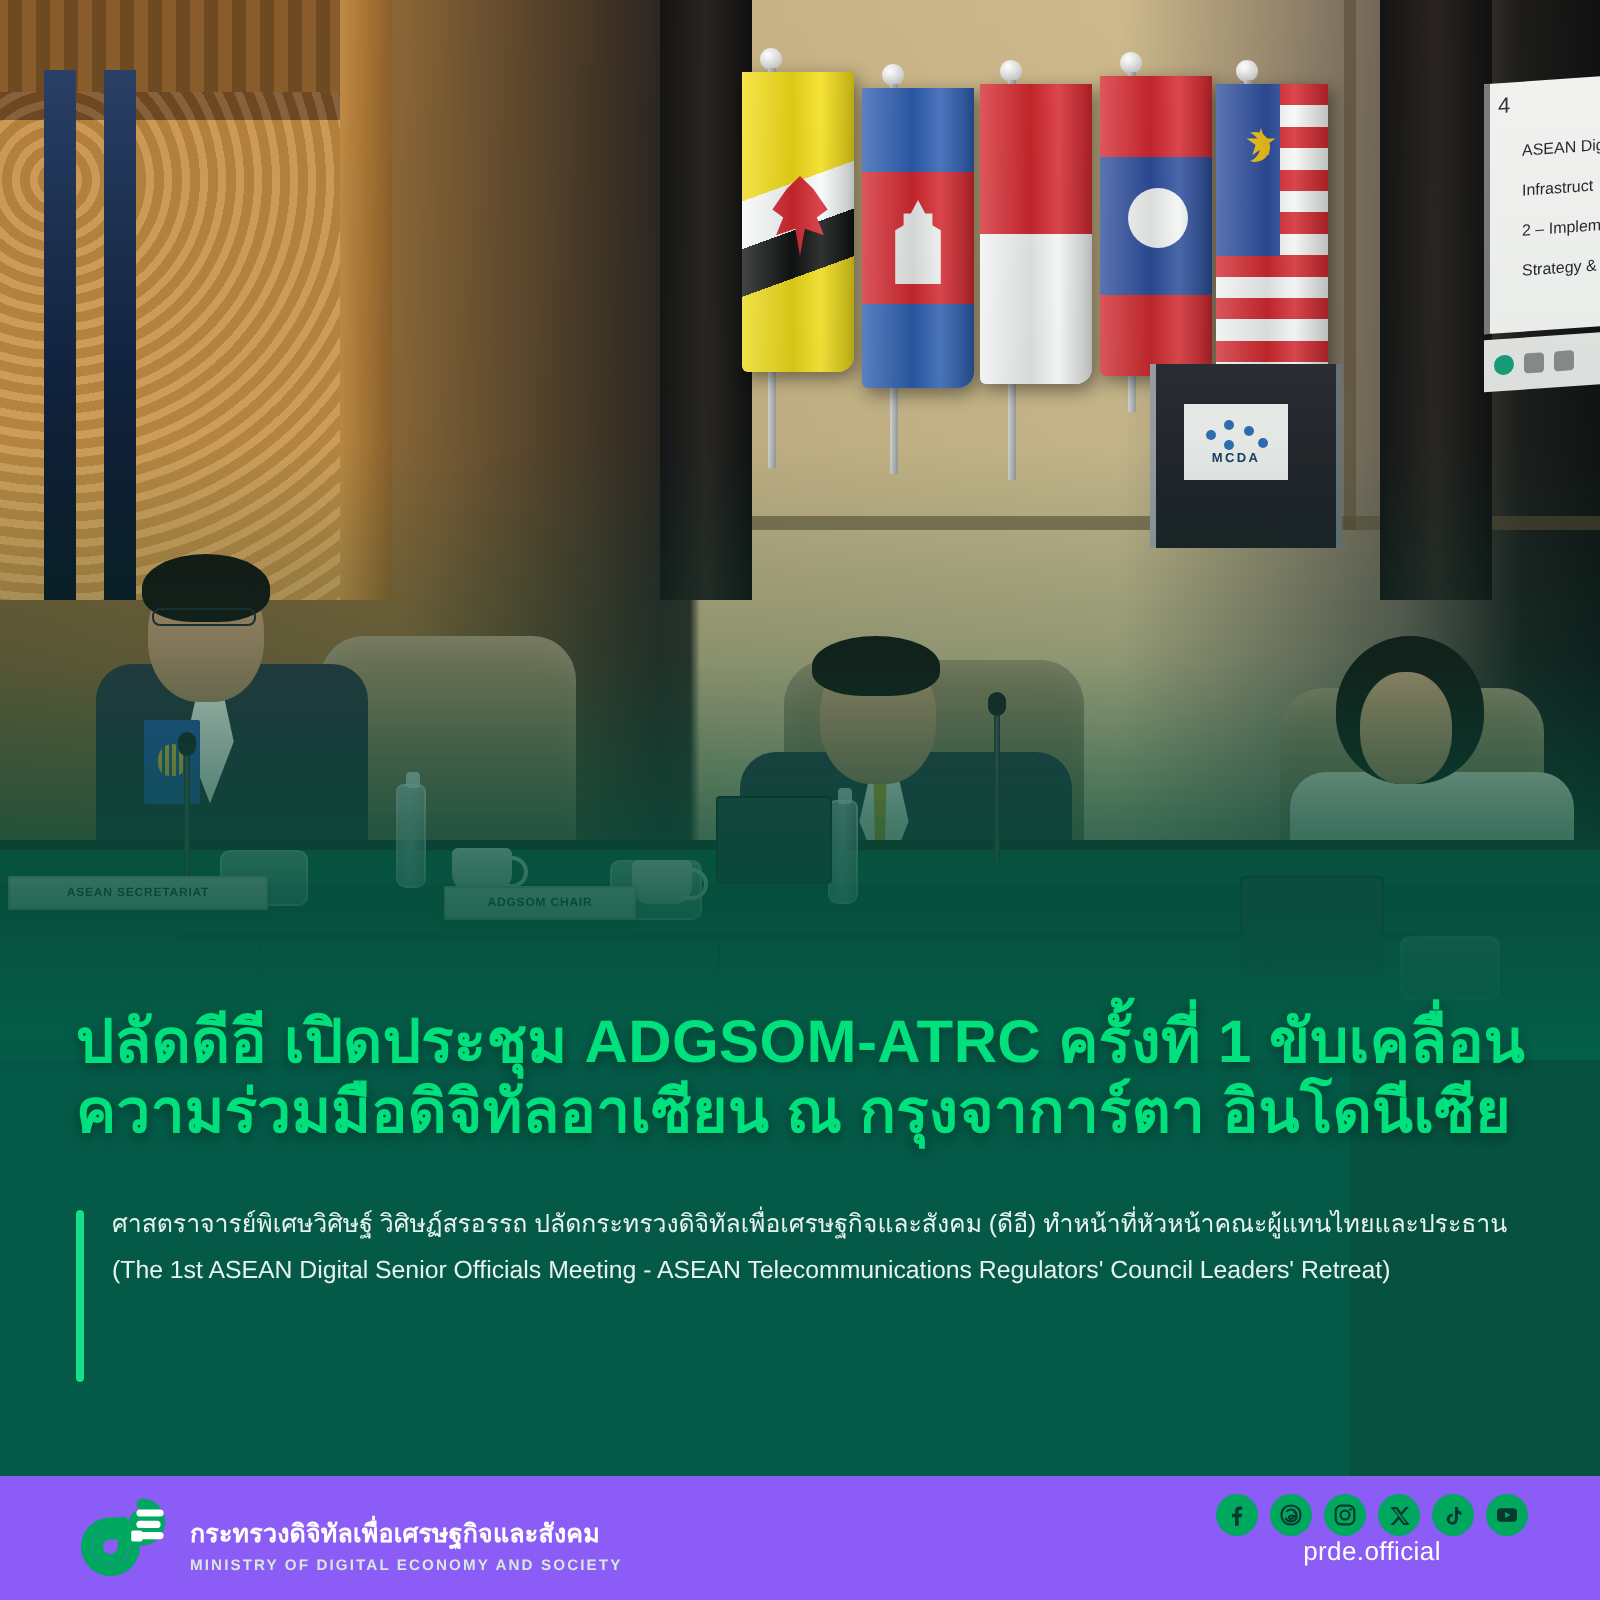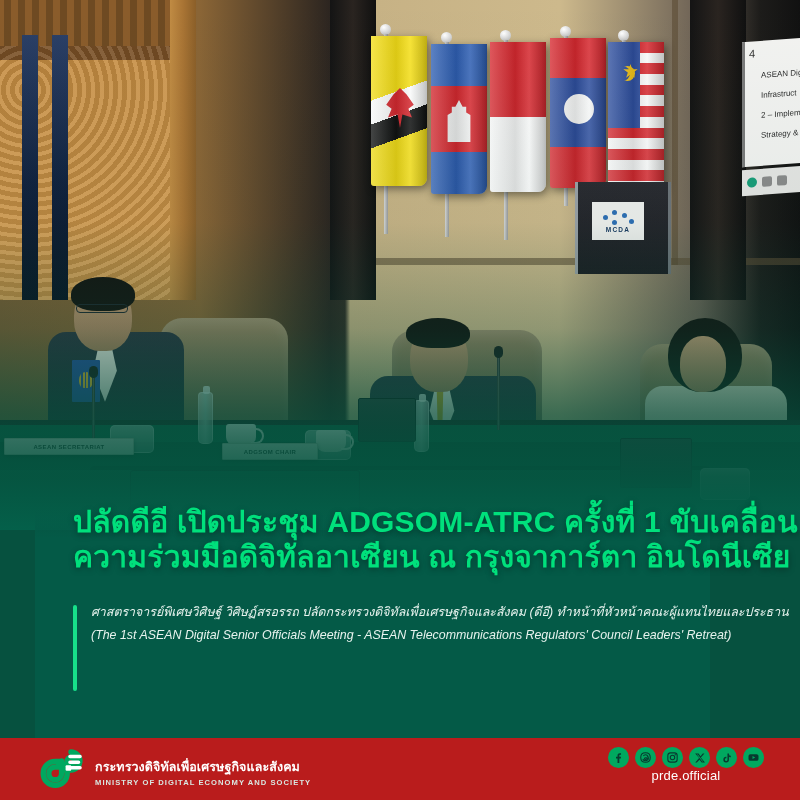--- a/index.html
+++ b/index.html
@@ -251,21 +251,20 @@
         rgba(4,72,57,0.30) 62%,
         rgba(5,78,60,0.72) 78%,
         rgba(5,84,64,0.94) 90%,
         #04604a 100%);
   }
 
   
   .band {
     position: absolute; left: 0; top: 498px; width: 675px; height: 240px;
     background: linear-gradient(180deg, rgba(5,92,70,0) 0 8px, #045a47 40px, #045a47 100%);
-    margin-left: 35px;
   }
 
   .headline {
     position: absolute; left: 38px; top: 6px; width: 740px;
     color: #00e07c;
     font-weight: bold;
     font-size: 30px;
     line-height: 35px;
     letter-spacing: .2px;
     text-shadow: 0 2px 6px rgba(0,0,0,.35);
@@ -276,29 +275,29 @@
     position: absolute; left: 38px; top: 107px; width: 4px; height: 86px;
     background: #17e08a; border-radius: 2px;
   }
 
   .body-copy {
     position: absolute; left: 56px; top: 103px; width: 726px;
     color: #e7f3ee;
     font-size: 12.4px;
     line-height: 23px;
   }
-  .body-copy p { margin: 0; white-space: nowrap; font-style: italic; }
+  .body-copy p { margin: 0; white-space: nowrap; }
   .body-copy .bp-justify {
     display: flex; justify-content: space-between;
   }
 
   
   .footer {
     position: absolute; left: 0; top: 738px; width: 800px; height: 62px;
-    background: #b91c1c;
+    background: #8b5cf6;
   }
 
   .brand { position: absolute; left: 40px; top: 10px; display: flex; align-items: center; gap: 9px; }
   .logo-mark { width: 46px; height: 44px; position: relative; }
   .brand-text { display: flex; flex-direction: column; gap: 1px; padding-top: 3px; }
   .brand-th { font-size: 12.5px; color: #ffffff; font-weight: bold; letter-spacing: .1px; }
   .brand-en { font-size: 7.6px; color: #d9e7e1; letter-spacing: 1.05px; font-weight: bold; }
 
   .social { position: absolute; right: 36px; top: 9px; text-align: center; }
   .social-row { display: flex; gap: 6px; }

